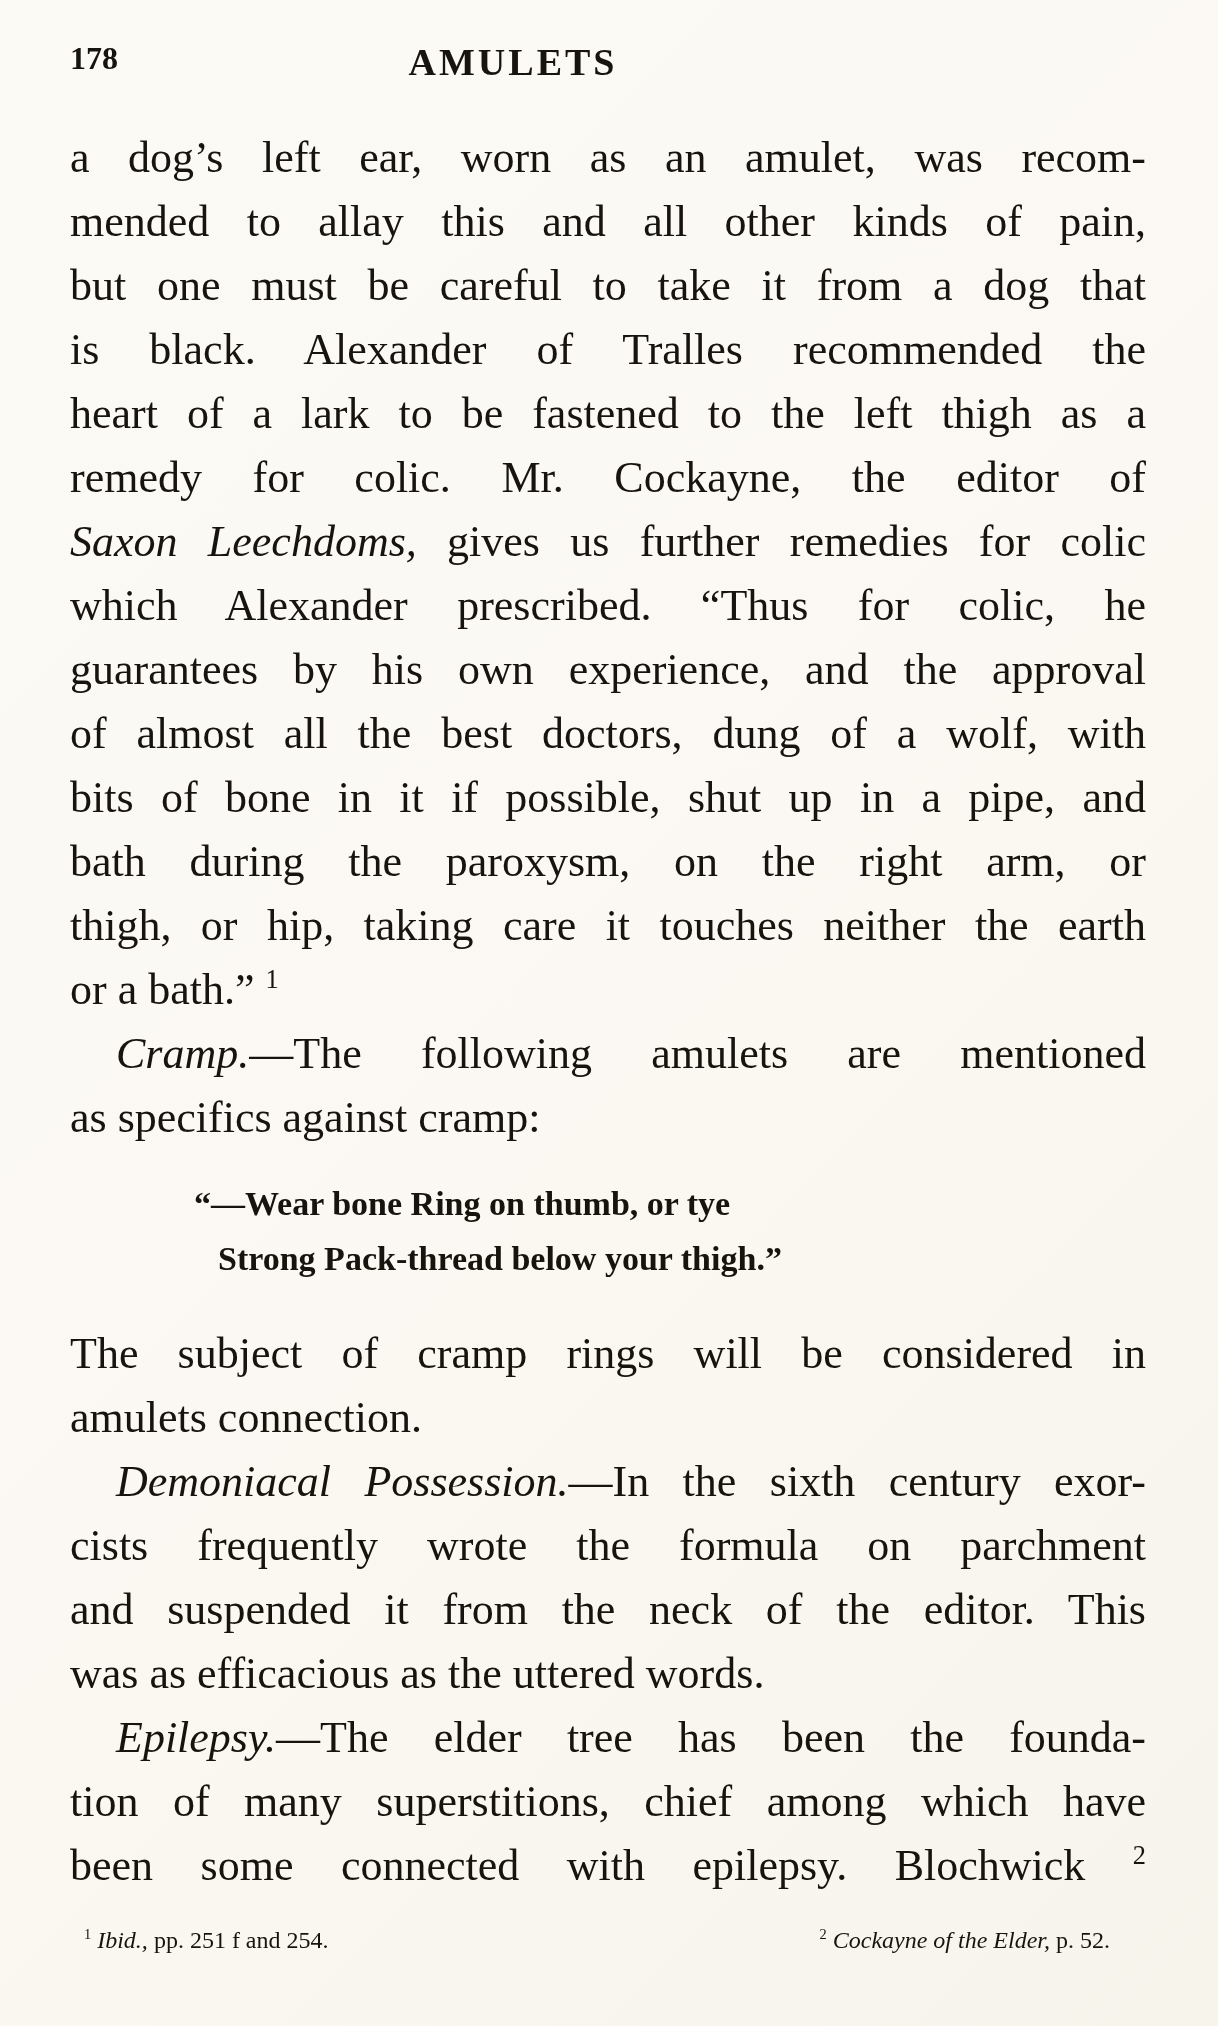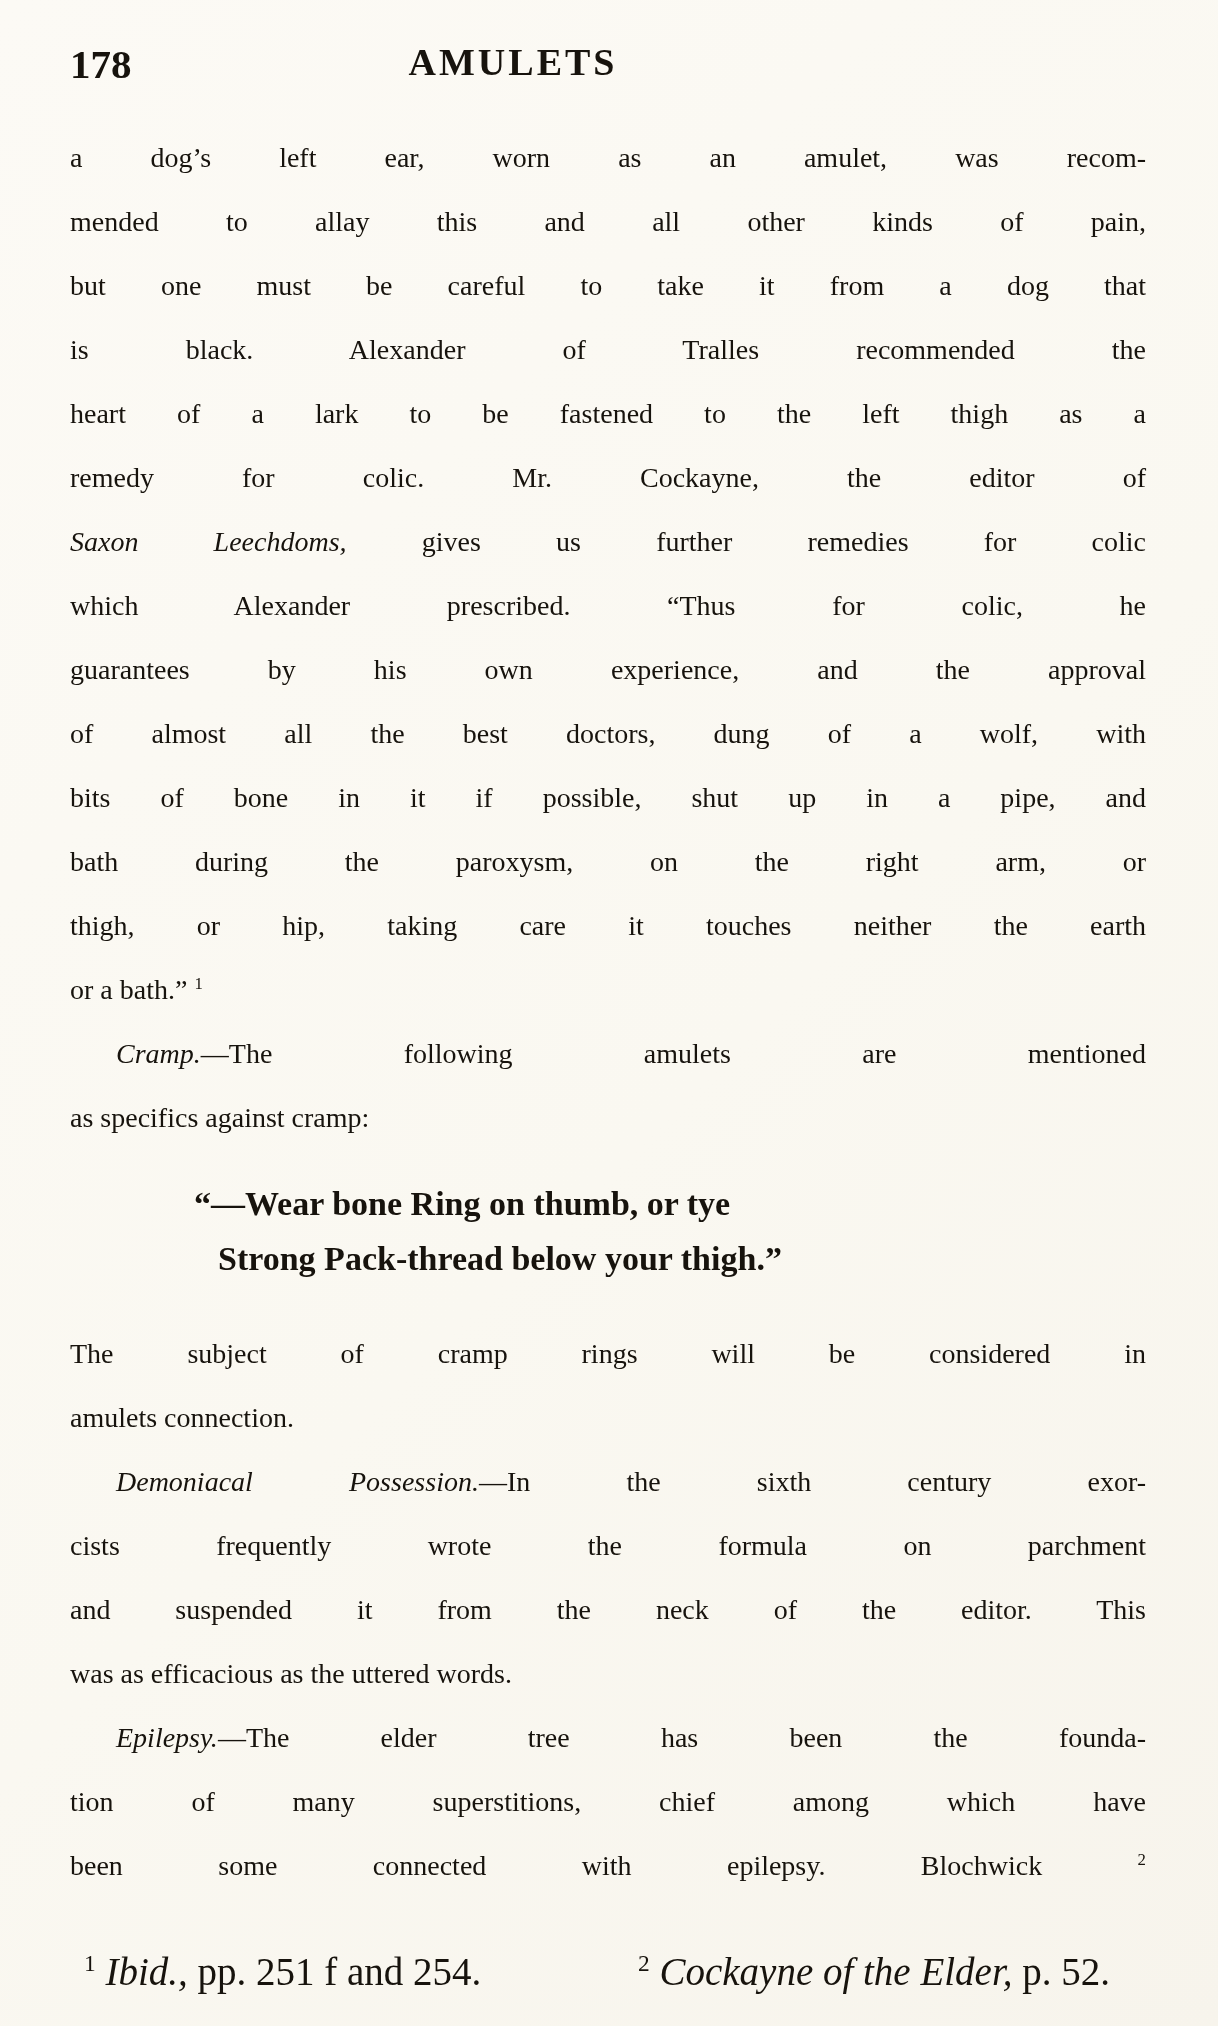--- a/index.html
+++ b/index.html
@@ -22,36 +22,36 @@
   }
   .page-header {
     position: relative;
     height: 58px;
     margin-bottom: 28px;
   }
   .page-number {
     position: absolute;
     left: 0;
     top: 0;
-    font-size: 41px;
+    font-size: 32px;
     font-weight: 600;
   }
   .running-head {
     display: block;
     text-align: center;
     font-size: 38px;
     letter-spacing: 3px;
     font-weight: 600;
     transform: translateX(-95px);
   }
   .text-body {
     width: 100%;
   }
   .line {
-    font-size: 28px;
+    font-size: 44px;
     line-height: 64px;
     text-align: justify;
     text-align-last: justify;
     -moz-text-align-last: justify;
     white-space: normal;
   }
   .line.last {
     text-align-last: left;
     -moz-text-align-last: left;
   }
@@ -80,23 +80,22 @@
   .verse .line.v2 {
     padding-left: 24px;
   }
   .footnotes {
     display: flex;
     justify-content: space-between;
     margin-top: 20px;
     padding: 0 36px 0 14px;
   }
   .footnote {
-    font-size: 39px;
+    font-size: 24px;
     line-height: 44px;
-    margin-top: 32px;
   }
 </style>
 </head>
 <body>
 
 <div class="page">
   <div class="page-header">
     <span class="page-number">178</span>
     <span class="running-head">AMULETS</span>
   </div>

